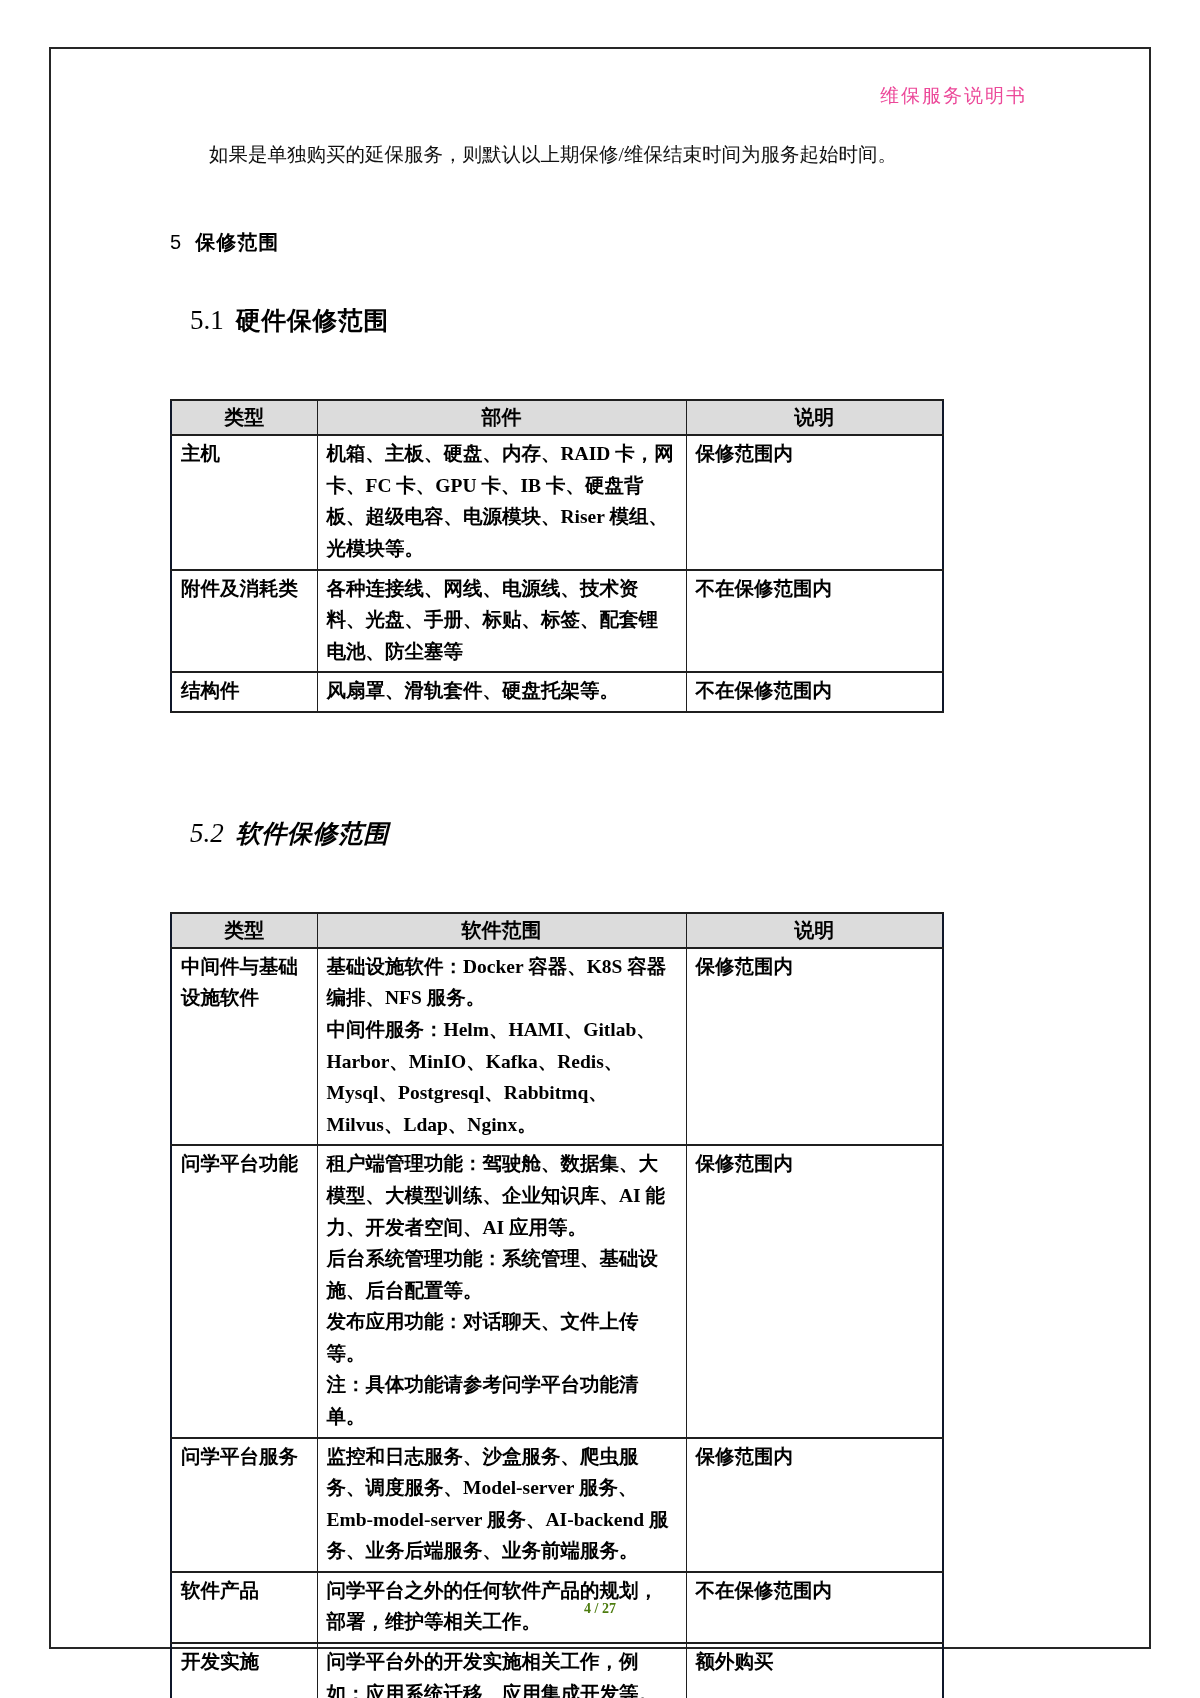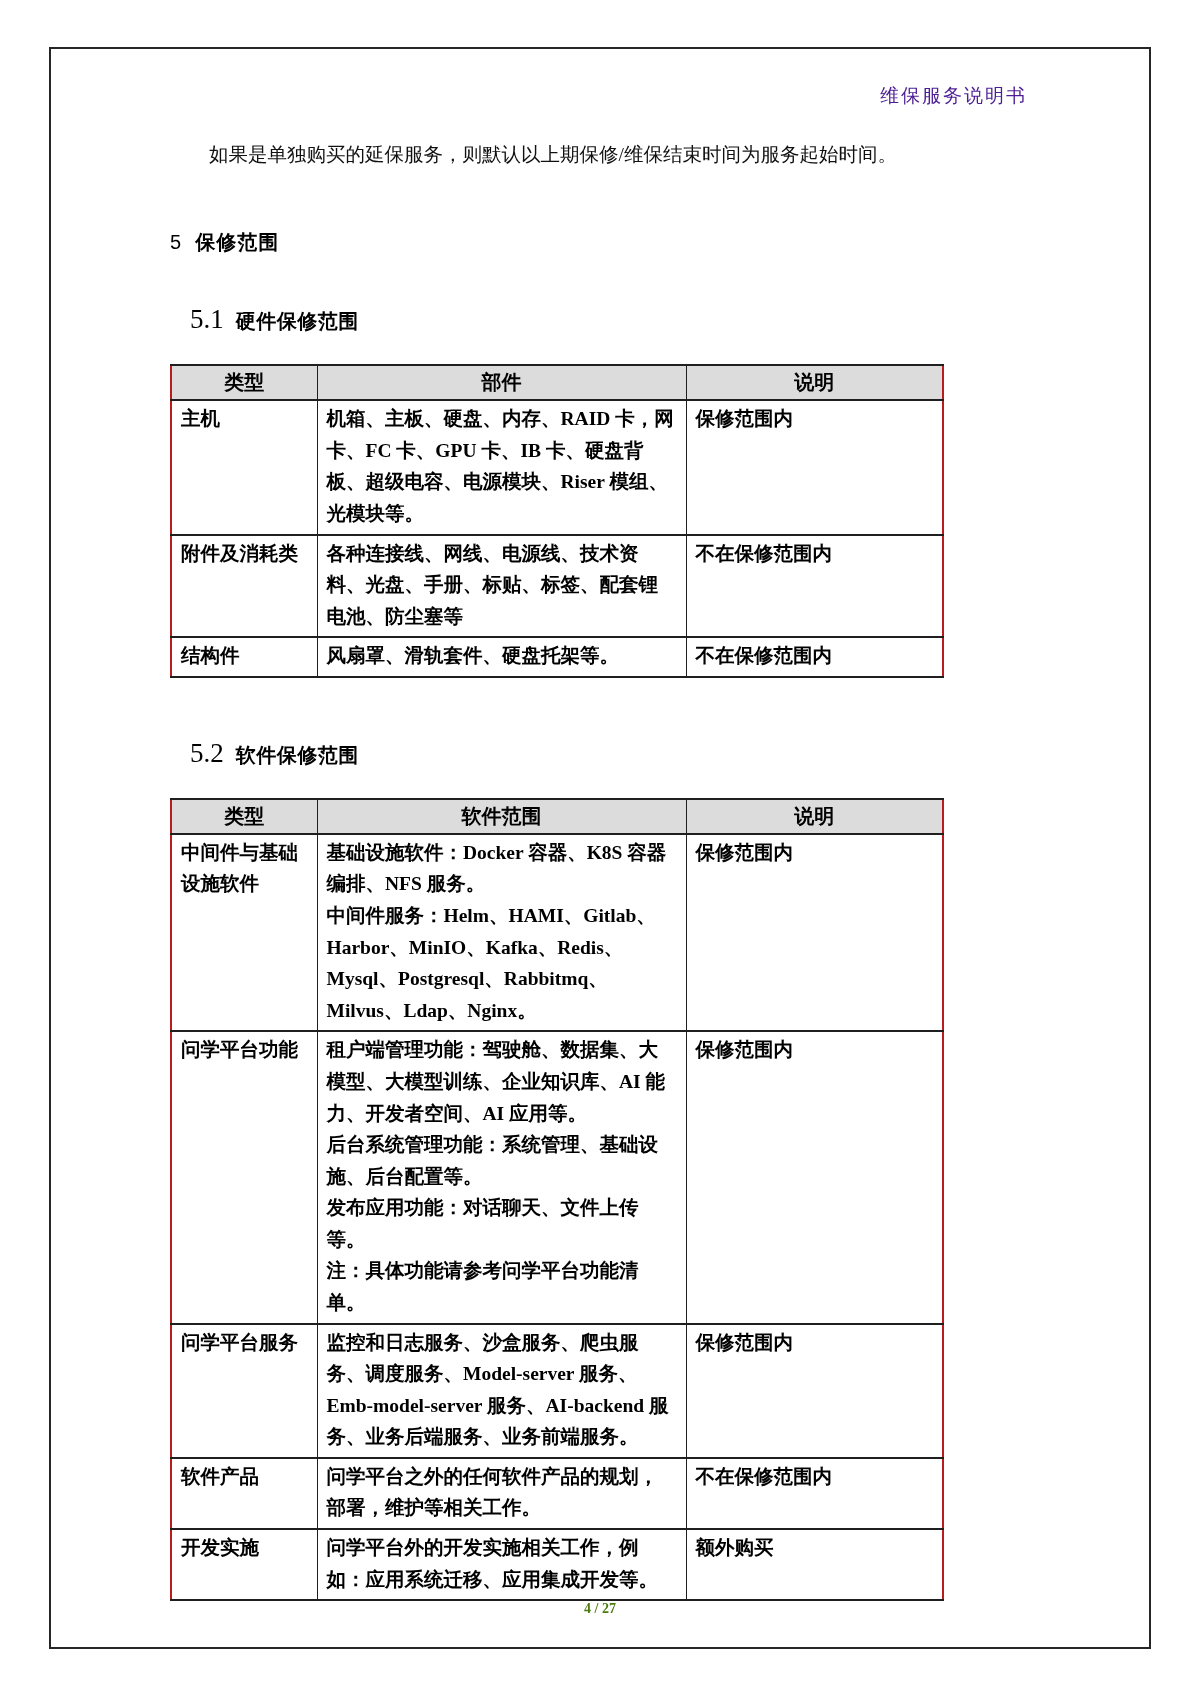--- a/index.html
+++ b/index.html
@@ -15,21 +15,21 @@
     width: 1102px; height: 1602px;
     border: 2px solid #262626;
     background: #ffffff;
   }
   .doc-header {
     margin-top: 34px;
     padding-right: 122px;
     text-align: right;
     font-size: 19px;
     letter-spacing: 2px;
-    color: #4c1d95;
+    color: #ec4899;
   }
   .content {
     margin-left: 119px;
     width: 772px;
   }
   .intro {
     margin-top: 32px;
     text-indent: 2em;
     font-size: 19.5px;
     line-height: 1.45;
@@ -55,29 +55,29 @@
   }
   .sub-heading .sub-num {
     font-family: "Liberation Serif", "DejaVu Serif", serif;
     font-weight: 400;
     margin-right: 12px;
     font-size: 27px;
   }
   .sub-heading .sub-title {
     font-family: "Liberation Sans", "DejaVu Sans", sans-serif;
     font-weight: 700;
-    font-size: 20px;
+    font-size: 25px;
     letter-spacing: 0.5px;
   }
   table.doc-table {
-    margin-top: 29px;
+    margin-top: 62px;
     width: 772px;
     border-collapse: collapse;
     table-layout: fixed;
-    border: 2px solid #b91c1c;
+    border: 2px solid #0f172a;
     font-size: 19.5px;
   }
   table.doc-table th, table.doc-table td {
     border-left: 1px solid #1f1f1f;
     border-right: 1px solid #1f1f1f;
     border-top: 2px solid #1f1f1f;
     border-bottom: 2px solid #1f1f1f;
     vertical-align: top;
   }
   table.doc-table th {
@@ -160,21 +160,21 @@
           <td>不在保修范围内</td>
         </tr>
         <tr>
           <td class="type-cell">结构件</td>
           <td class="wrap-cell">风扇罩、滑轨套件、硬盘托架等。</td>
           <td>不在保修范围内</td>
         </tr>
       </tbody>
     </table>
 
-    <div class="sub-heading" style="margin-top:60px;">
+    <div class="sub-heading" style="margin-top:104px;font-style:italic;">
       <span class="sub-num">5.2</span><span class="sub-title">软件保修范围</span>
     </div>
 
     <table class="doc-table t2-mt">
       <colgroup>
         <col style="width:146px">
         <col style="width:369px">
         <col style="width:257px">
       </colgroup>
       <thead>

